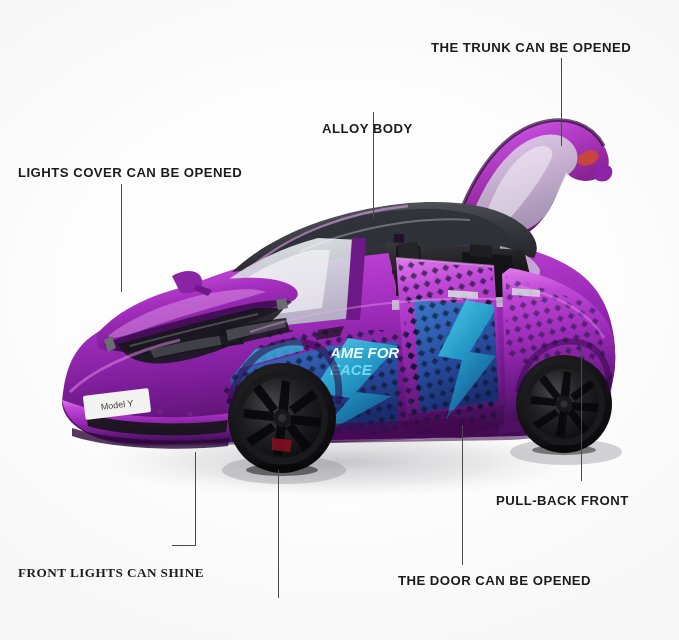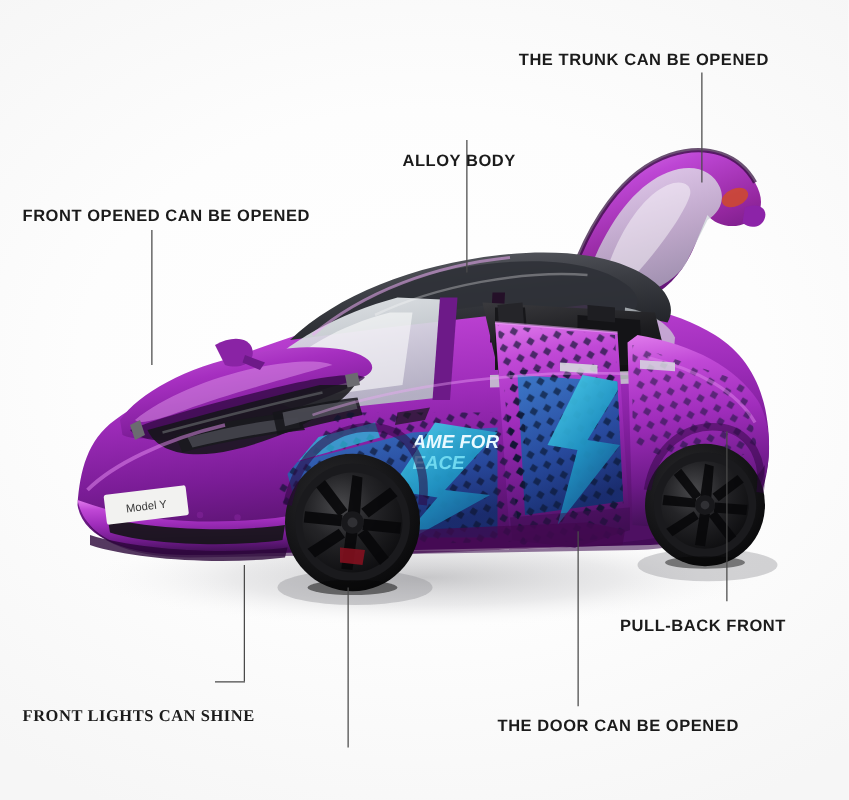--- a/index.html
+++ b/index.html
@@ -321,25 +321,25 @@
 
   <div class="leader v" style="left:195px; top:452px; height:93px;"></div>
   <div class="leader h" style="left:172px; top:545px; width:24px;"></div>
 
   <div class="leader v" style="left:278px; top:470px; height:128px;"></div>
 
   <div class="leader v" style="left:462px; top:425px; height:140px;"></div>
 
   <div class="leader v" style="left:581px; top:345px; height:136px;"></div>
 
-  <div class="label" style="left:415px; top:41px;">THE TRUNK CAN BE OPENED</div>
+  <div class="label" style="left:431px; top:41px;">THE TRUNK CAN BE OPENED</div>
 
   <div class="label" style="left:322px; top:94px;margin-top:28px;">ALLOY BODY</div>
 
-  <div class="label" style="left:18px; top:166px;">FRONT OPENED CAN BE OPENED</div>
+  <div class="label" style="left:18px; top:166px;">LIGHTS COVER CAN BE OPENED</div>
 
   <div class="label" style="left:18px; top:566px;font-family:Liberation Serif, serif;">FRONT LIGHTS CAN SHINE</div>
 
 
   <div class="label" style="left:398px; top:574px;">THE DOOR CAN BE OPENED</div>
 
   <div class="label" style="left:496px; top:494px;">PULL-BACK FRONT</div>
 
 </div>
 

